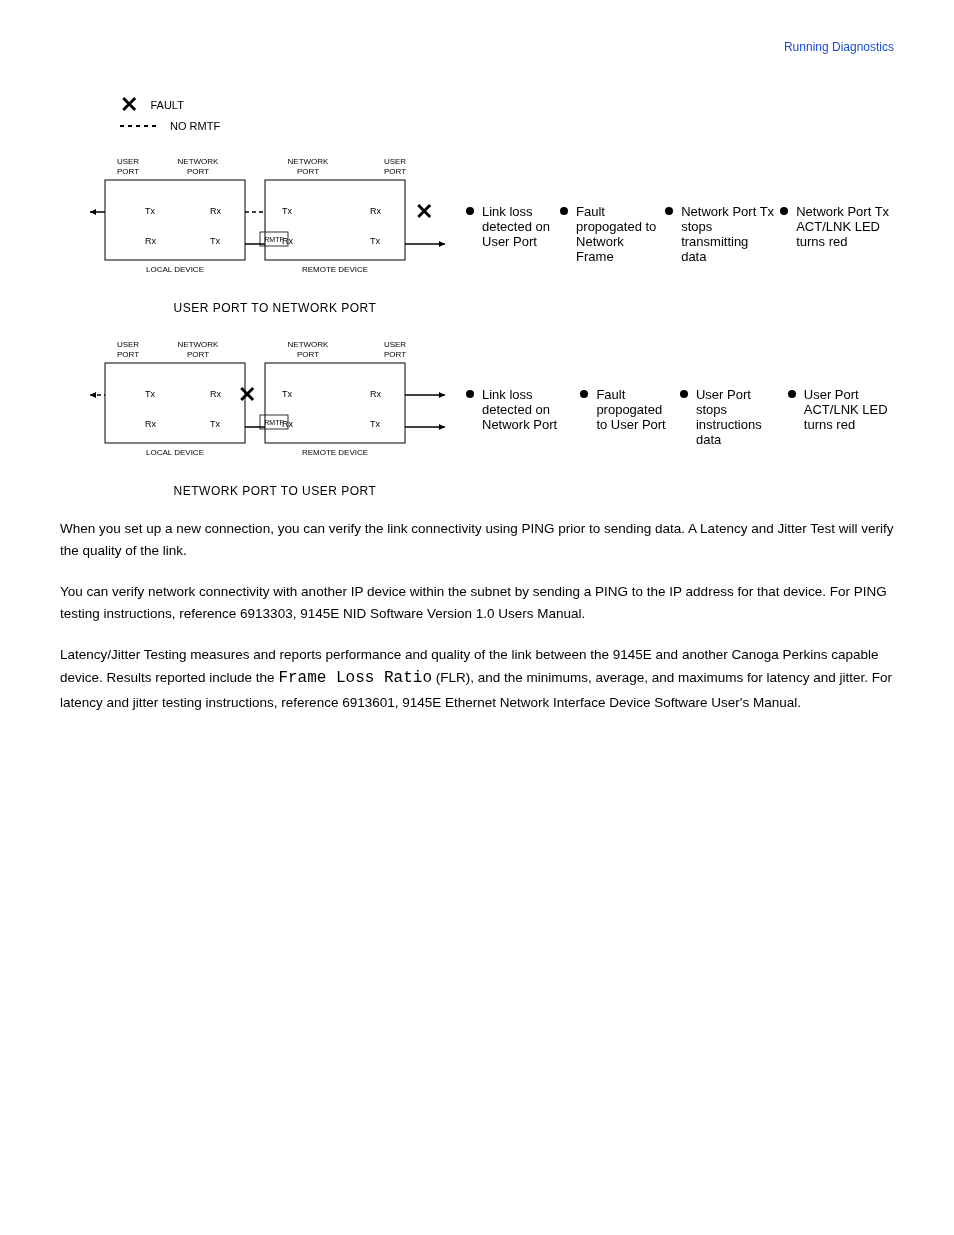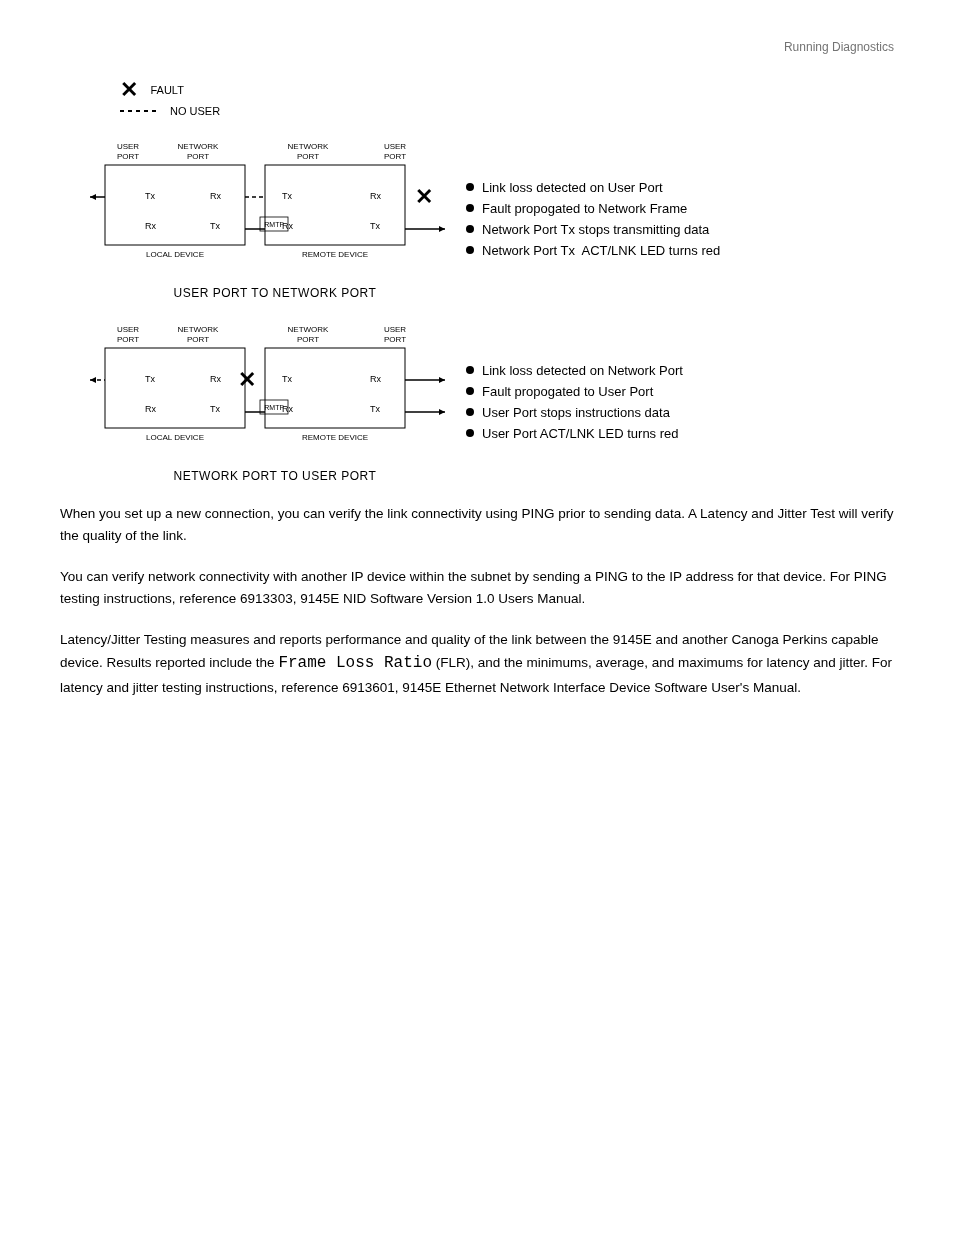--- a/index.html
+++ b/index.html
@@ -12,22 +12,22 @@
       min-height: 1235px;
       position: relative;
     }
     .page {
       padding: 40px 60px;
       position: relative;
     }
     .header-right {
       text-align: right;
       font-size: 12px;
-      color: #737373;
-      margin-bottom: 25px;
+      color: #1d4ed8;
+      margin-bottom: 40px;
     }
     
     .legend {
       margin-bottom: 20px;
       display: flex;
       flex-direction: column;
       gap: 4px;
       margin-left: 60px;
     }
     .legend-item {
@@ -52,21 +52,21 @@
     
     .diagram-svg {
       display: block;
     }
     
     .bullet-list {
       list-style: none;
       padding: 0;
       margin: 0;
       display: flex;
-      flex-direction: column;
+      flex-direction: row;
       gap: 6px;
     }
     .bullet-list li {
       display: flex;
       align-items: flex-start;
       gap: 8px;
       font-size: 13px;
     }
     .bullet-dot {
       width: 8px;
@@ -115,21 +115,21 @@
     <span>Running Diagnostics</span>
   </div>
 
   <div class="legend">
     <div class="legend-item">
       <span class="legend-x">✕</span>
       <span>FAULT</span>
     </div>
     <div class="legend-item">
       <div class="legend-dashed"></div>
-      <span>NO USER</span>
+      <span>NO RMTF</span>
     </div>
   </div>
 
   <div class="diagram-and-bullets">
     <div class="diagrams-wrapper">
 
       <svg class="diagram-svg" width="370" height="145">
 
         <text x="38" y="12" font-size="8" text-anchor="middle" font-family="Arial">USER</text>
         <text x="38" y="22" font-size="8" text-anchor="middle" font-family="Arial">PORT</text>

